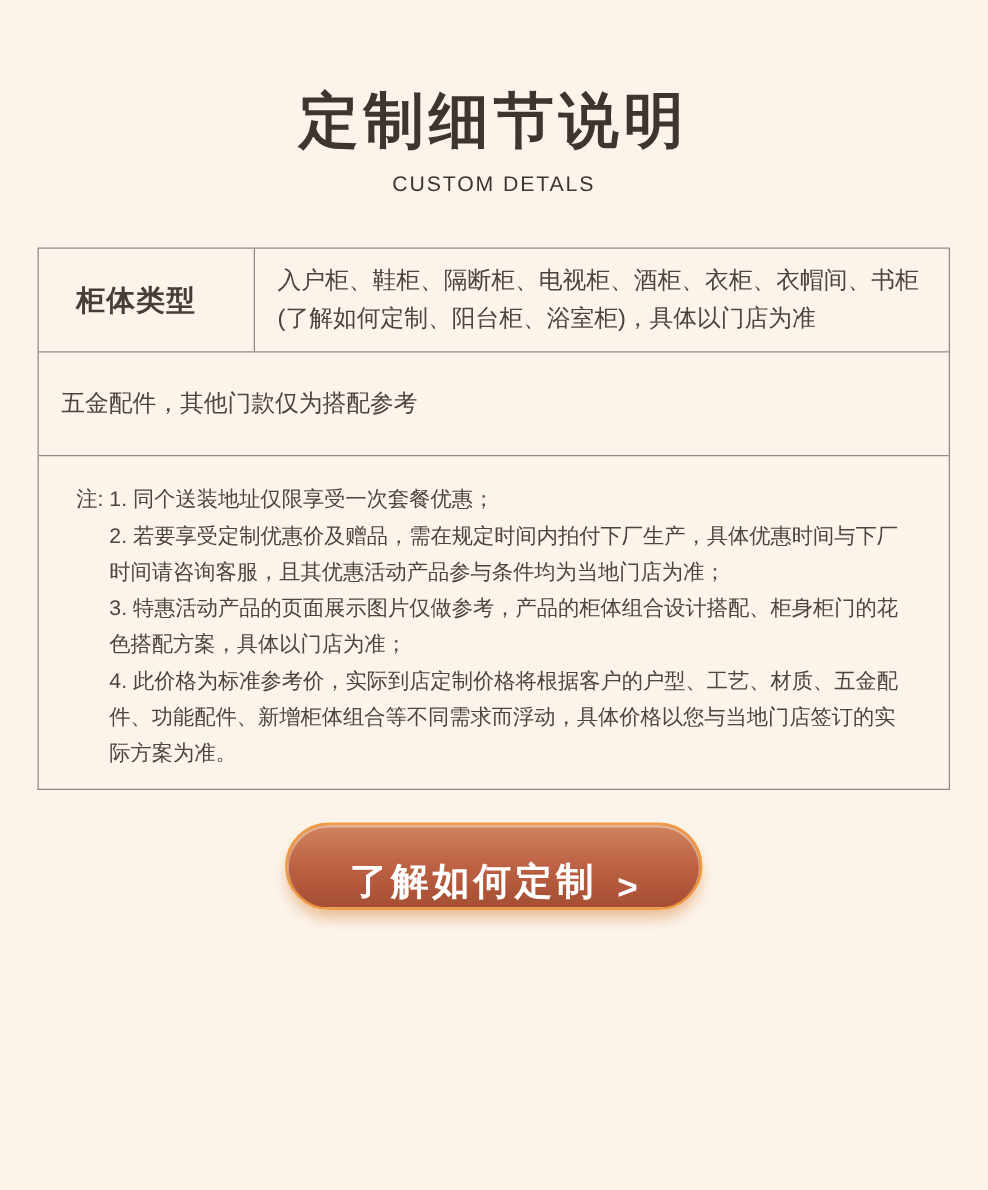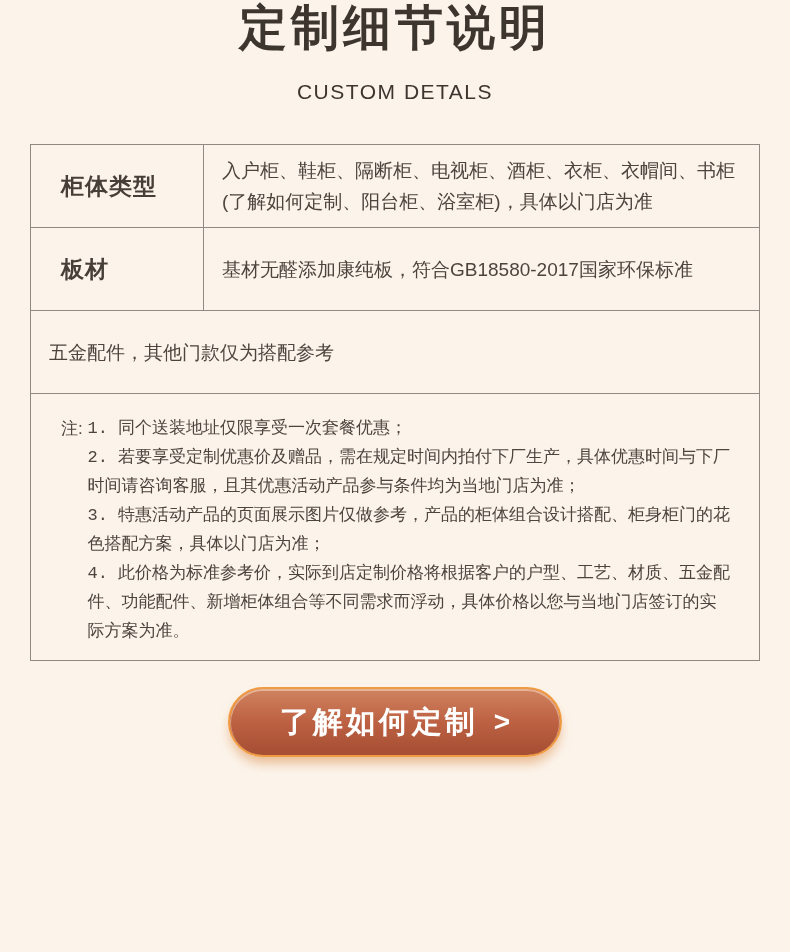--- a/index.html
+++ b/index.html
@@ -5,31 +5,31 @@
 <style>
   html,body{margin:0;padding:0;}
   body{
     width:790px;height:952px;
     background:#FCF4EB;
     font-family:"Liberation Sans","DejaVu Sans",sans-serif;
     color:#4C453E;
     position:relative;
     overflow:hidden;
   }
-  .header{text-align:center;}
+  .header{text-align:center;padding-top:70px;}
   .title{
     font-size:48px;
     font-weight:700;
     color:#3C362F;
     letter-spacing:4px;
     line-height:1.15;
   }
   .subtitle{
-    margin-top:25px;
-    font-size:21px;
+    margin-top:13px;
+    font-size:17px;
     color:#3C362F;
     letter-spacing:1.5px;
   }
   .spec-table{
     width:730px;
     margin:40px auto 0;
     border:1px solid #8F8A84;
     box-sizing:border-box;
     background:transparent;
   }
@@ -68,27 +68,27 @@
     padding:20px 26px 14px 30px;
     box-sizing:border-box;
     font-size:17px;
     line-height:29px;
     color:#4C453E;
   }
   .notes-prefix{
     white-space:pre;
     flex:0 0 auto;
   }
-  .notes-items{flex:1;font-family:Liberation Mono, monospace;}
+  .notes-items{flex:1;}
   .cta-button{
     width:334px;
     height:70px;
     margin:26px auto 0;
     display:flex;
-    align-items:center;
+    align-items:flex-end;
     justify-content:center;
     gap:16px;
     border-radius:36px;
     background:linear-gradient(180deg,#d0835f 0%,#bc6042 52%,#a54e33 100%);
     border:2px solid #F09A43;
     box-shadow:
       inset 0 1px 0 1px rgba(255,240,220,0.45),
       0 8px 12px -2px rgba(217,139,69,0.55);
     color:#ffffff;
     font-size:30px;
@@ -110,24 +110,20 @@
   <div class="title">定制细节说明</div>
   <div class="subtitle">CUSTOM DETALS</div>
 </div>
 
 <div class="spec-table">
   <div class="spec-row">
     <div class="spec-label">柜体类型</div>
     <div class="spec-value">入户柜、鞋柜、隔断柜、电视柜、酒柜、衣柜、衣帽间、书柜(了解如何定制、阳台柜、浴室柜)，具体以门店为准</div>
   </div>
   <div class="spec-row">
-    <div class="spec-label">板材</div>
-    <div class="spec-value">基材无醛添加康纯板，符合GB18580-2017国家环保标准</div>
-  </div>
-  <div class="spec-row">
     <div class="spec-value">五金配件，其他门款仅为搭配参考</div>
   </div>
   <div class="notes-cell">
     <div class="notes-prefix">注: </div>
     <div class="notes-items">
       <div>1. 同个送装地址仅限享受一次套餐优惠；</div>
       <div>2. 若要享受定制优惠价及赠品，需在规定时间内拍付下厂生产，具体优惠时间与下厂时间请咨询客服，且其优惠活动产品参与条件均为当地门店为准；</div>
       <div>3. 特惠活动产品的页面展示图片仅做参考，产品的柜体组合设计搭配、柜身柜门的花色搭配方案，具体以门店为准；</div>
       <div>4. 此价格为标准参考价，实际到店定制价格将根据客户的户型、工艺、材质、五金配件、功能配件、新增柜体组合等不同需求而浮动，具体价格以您与当地门店签订的实际方案为准。</div>
     </div>

